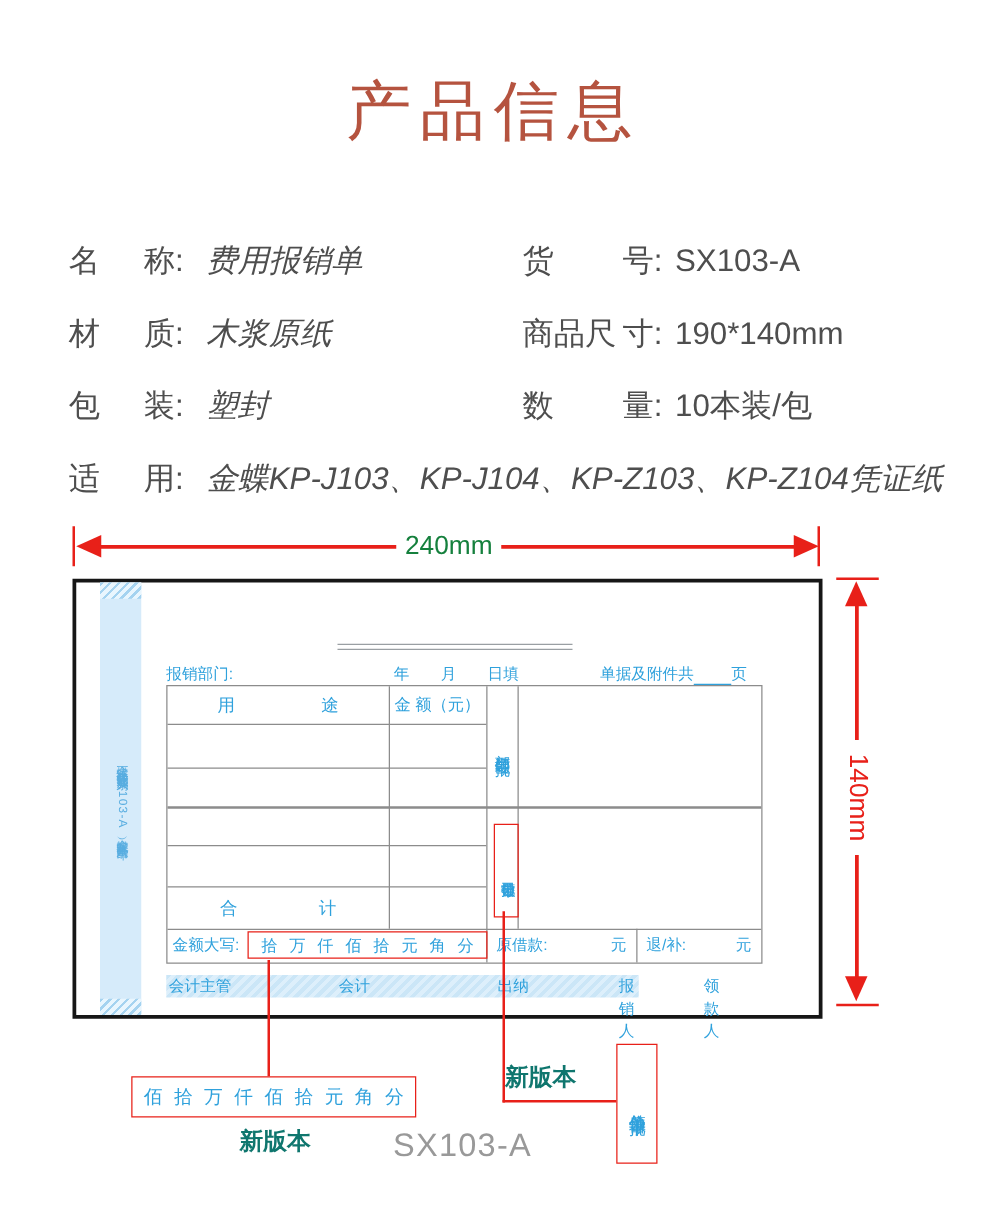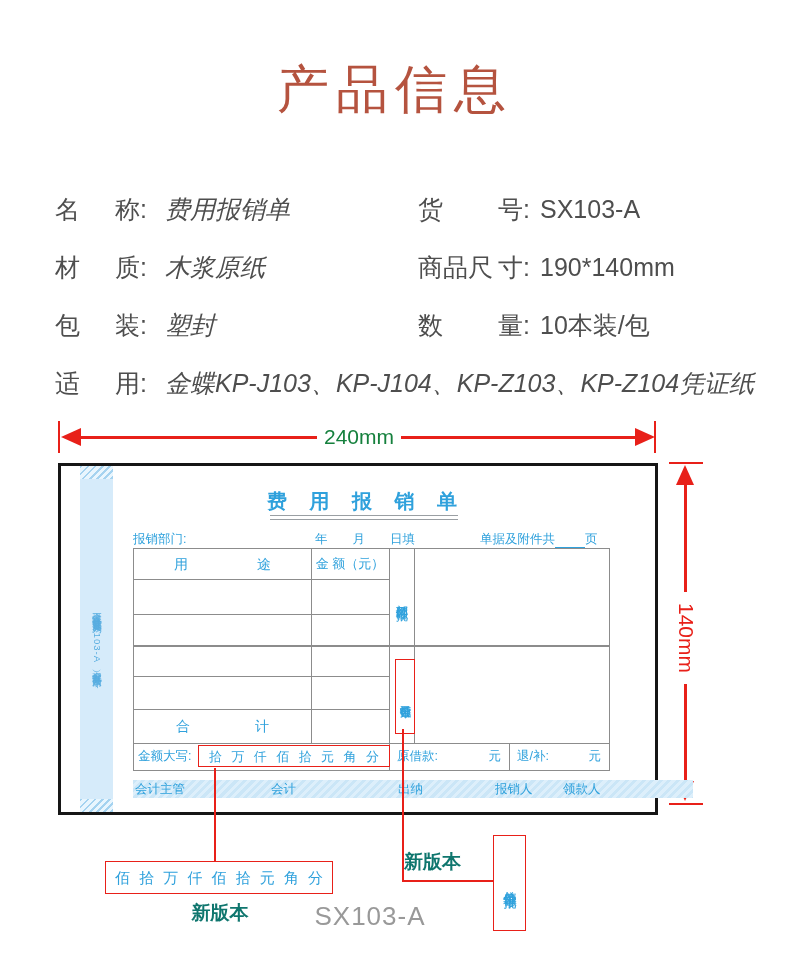--- a/index.html
+++ b/index.html
@@ -63,21 +63,21 @@
   .c-heji{left:0;top:160px;width:177px;height:34px;display:flex;justify-content:space-between;
           padding:0 42px;box-sizing:border-box;font-size:14px;line-height:34px;}
   .c-daxie{left:4px;top:194px;width:60px;height:27px;font-size:12.5px;line-height:27px;}
   .daxie-box{position:absolute;left:64px;top:196px;width:192px;height:22px;border:1px solid #e82019;
              display:flex;justify-content:space-between;padding:0 10px;box-sizing:border-box;
              font-size:13px;line-height:21px;color:#2fa1dc;}
   .c-borrow{left:255px;top:194px;width:120px;height:27px;display:flex;justify-content:space-between;
             padding:0 8px;box-sizing:border-box;font-size:12.5px;line-height:27px;}
   .c-refund{left:375px;top:194px;width:100px;height:27px;display:flex;justify-content:space-between;
             padding:0 8px;box-sizing:border-box;font-size:12.5px;line-height:27px;}
-  .sig-row{position:absolute;left:72px;top:314px;width:560px;height:18px;
+  .sig-row{position:absolute;left:72px;top:314px;width:378px;height:18px;
            background:repeating-linear-gradient(135deg,#cbe6f7 0 3px,#ddeffb 3px 6px);}
   .sig-row span{position:absolute;font-size:12.5px;line-height:18px;color:#2fa1dc;}
   .ann-line{position:absolute;background:#e82019;z-index:10;}
   .ann-box1{position:absolute;left:105px;top:861px;width:228px;height:33px;border:1px solid #e82019;
             display:flex;justify-content:space-between;padding:0 9px;box-sizing:border-box;
             font-size:15px;line-height:31px;color:#2fa1dc;z-index:10;background:#fff;}
   .new-ver{position:absolute;font-size:19px;font-weight:bold;color:#0f766e;z-index:10;}
   .ann-box2{position:absolute;left:493px;top:835px;width:31px;height:94px;border:1px solid #e82019;
             display:flex;align-items:center;justify-content:center;z-index:10;background:#fff;}
   .ann-box2 span{writing-mode:vertical-rl;font-size:13.5px;color:#2fa1dc;letter-spacing:1px;}
@@ -154,21 +154,20 @@
   <div class="shaft-v red" style="top:684px;height:99px"></div>
   <div class="dim-label-v">140mm</div>
 
   <div class="form">
     <div class="strip">
       <div class="hatch hatch-top"></div>
       <div class="strip-text">金蝶统一会计凭证账簿系列（SX103-A）金蝶配套公司承印</div>
       <div class="hatch hatch-bot"></div>
     </div>
 
-    <div class="form-title">费 用 报 销 单</div>
     <div class="form-title-rule"></div>
 
     <div class="form-head">
       <span class="fh-dept">报销部门:</span>
       <span class="fh-date">年　　月　　日填</span>
       <span class="fh-attach">
         <span>单据及附件共</span>
         <span class="fh-uline"></span>
         <span>页</span>
       </span>

